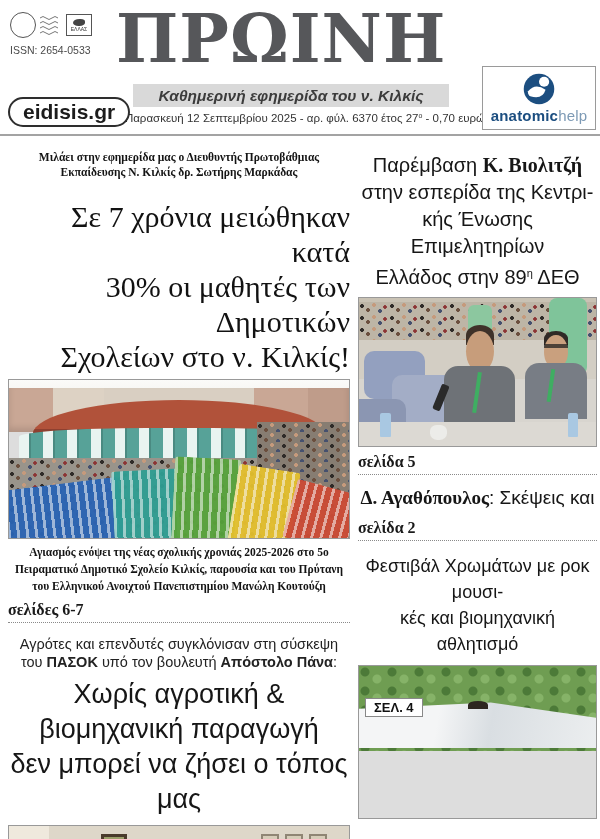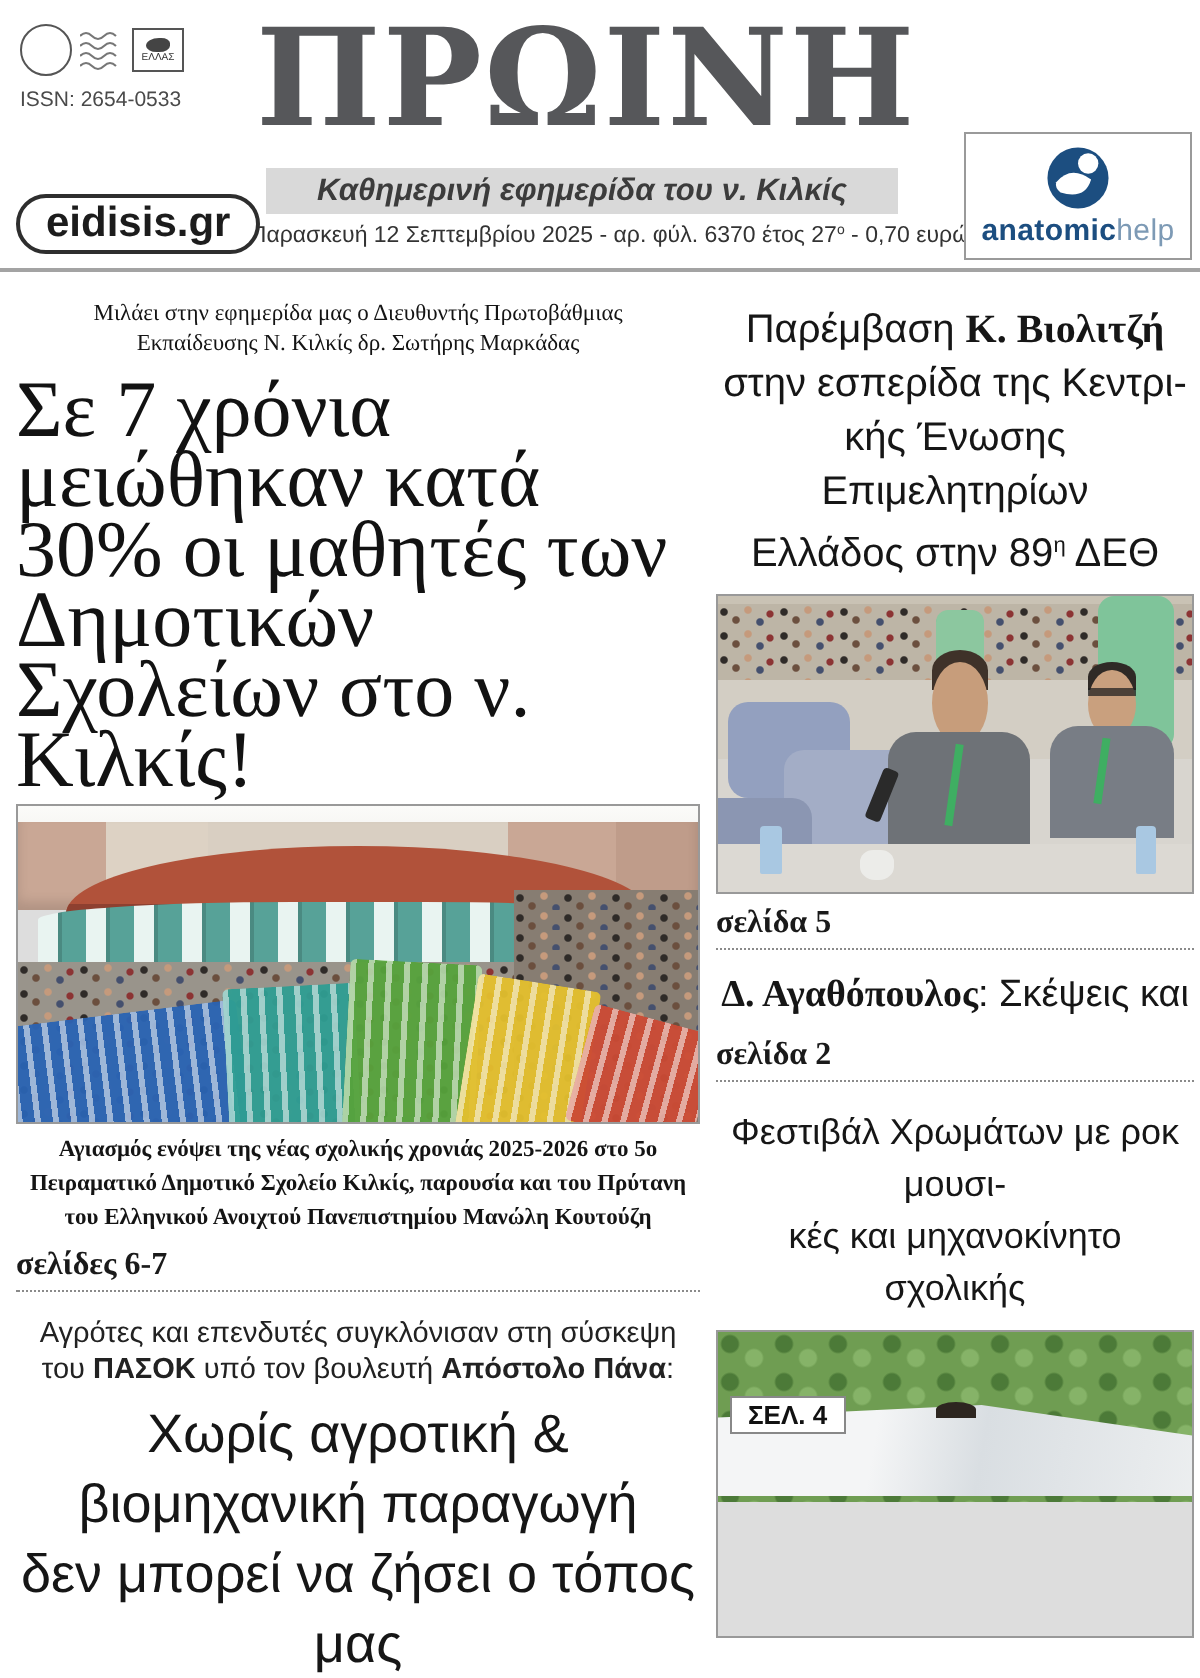--- a/index.html
+++ b/index.html
@@ -7,41 +7,41 @@
   body { width:600px; height:839px; font-family:"Liberation Sans",sans-serif; color:#1a1a1a; }
   .page { position:relative; width:600px; height:839px; background:#fff; overflow:hidden; }
 
   
   .masthead { position:absolute; inset:0 0 auto 0; height:140px; }
   .stamps { position:absolute; left:10px; top:12px; display:flex; align-items:center; gap:4px; }
   .stamp-circle { width:26px; height:26px; border:1px solid #555; border-radius:50%; font-size:5px; color:#555; display:flex; align-items:center; justify-content:center; text-align:center; }
   .stamp-rect { width:26px; height:22px; border:1px solid #555; display:flex; flex-direction:column; align-items:center; justify-content:center; font-size:5px; color:#333; }
   .stamp-rect .blob { width:12px; height:7px; background:#444; border-radius:60% 40% 50% 50%; }
   .issn { position:absolute; left:10px; top:44px; font-size:10.5px; color:#4a4a4a; }
-  .brand { position:absolute; left:128px; top:2px; display:flex; align-items:flex-start;gap:16px; }
+  .brand { position:absolute; left:116px; top:2px; display:flex; align-items:flex-start;gap:16px; }
   .brand-title { font-family:"DejaVu Serif",serif; font-weight:bold; font-size:66px; line-height:74px; color:#56575a; letter-spacing:1px; transform:scaleY(1.02); }
   .brand-right { margin-left:2px; margin-top:14px; white-space:nowrap; }
   .brand-of { font-family:"Liberation Serif",serif; font-style:italic; font-weight:bold; font-size:16px; color:#222; vertical-align:14px; }
   .brand-region { font-family:"Liberation Serif",serif; font-style:italic; font-weight:bold; font-size:31px; color:#111; letter-spacing:1px; }
   .subtitle-bar { position:absolute; left:133px; top:84px; width:316px; height:23px; background:#d9d9d9; display:flex; align-items:center; justify-content:center; }
   .subtitle-bar span { font-family:"Liberation Sans",sans-serif; font-weight:bold; font-style:italic; font-size:15.5px; color:#3c3c3c; }
   .dateline { position:absolute; left:118px; top:112px; width:374px; text-align:center; font-size:11.5px; color:#333; }
   .dateline sup { font-size:7px; vertical-align:4px; }
   .eidisis { position:absolute; left:8px; top:97px; border:2px solid #2e2e2e; border-radius:18px; padding:1px 13px; font-size:21px; font-weight:bold; color:#1c1c1c; background:#fff; }
   .adbox { position:absolute; right:4px; top:66px; width:114px; height:64px; border:1px solid #9a9a9a; background:#fff; display:flex; flex-direction:column; align-items:center; justify-content:center; gap:2px; }
   .adbox .brandtext { font-size:15px; letter-spacing:.2px; }
   .adbox .b1 { font-weight:bold; color:#1c4e80; }
   .adbox .b2 { color:#7d9ab5; }
   .mast-rule { position:absolute; left:0; right:0; top:134px; border-top:2px solid #a3a3a3; }
 
   
   .col-left  { position:absolute; left:8px;   top:146px; width:342px; }
   .col-right { position:absolute; left:358px; top:146px; width:239px; }
-  .kicker-serif { margin-top:4px; text-align:center; font-family:"Liberation Serif",serif; font-weight:normal; font-size:11.5px; line-height:15px; color:#141414; }
-  .headline-serif { margin-top:7px; text-align:left; font-family:"Liberation Serif",serif; font-size:40px; line-height:35px; color:#121212; }
+  .kicker-serif { margin-top:4px; text-align:center; font-family:"Liberation Serif",serif; font-weight:bold; font-size:11.5px; line-height:15px; color:#141414; }
+  .headline-serif { margin-top:19px; text-align:right; font-family:"Liberation Serif",serif; font-size:30px; line-height:35px; color:#121212; }
   .caption { margin-top:5px; text-align:center; font-family:"Liberation Serif",serif; font-weight:bold; font-size:11.5px; line-height:17px; color:#141414; }
   .pageref { margin-top:6px; font-family:"Liberation Serif",serif; font-weight:bold; font-size:16px; color:#1a1a1a; padding-bottom:3px; border-bottom:1px dotted #8a8a8a; }
   .kicker-sans { margin-top:12px; text-align:center; font-size:14.5px; line-height:18px; color:#222; }
   .headline-sans-lg { margin-top:6px; text-align:center; font-size:27px; line-height:35px; color:#161616; }
   .headline-sans-md { margin-top:6px; text-align:center; font-size:20px; line-height:27px; color:#161616; }
   .headline-sans-md b, .agatho-lead b { font-family:"Liberation Serif",serif; }
   .headline-sans-md sup { font-size:11px; vertical-align:7px; }
   .headline-sans-sm { margin-top:12px; text-align:center; font-size:18px; line-height:26px; color:#161616; }
 
   .photo { position:relative; overflow:hidden; border:1px solid #999; background:#ddd; }
@@ -261,21 +261,21 @@
     <div class="pageref">σελίδα 5</div>
 
     <div class="agatho">
       <div class="agatho-lead"><b>Δ. Αγαθόπουλος</b><span>: Σκέψεις και</span></div>
     </div>
 
     <div class="pageref" style="margin-top:8px;">σελίδα 2</div>
 
     <div class="headline-sans-sm">
       <div>Φεστιβάλ Χρωμάτων με ροκ μουσι-</div>
-      <div>κές και μηχανοκίνητο σχολικής</div>
+      <div>κές και βιομηχανική αθλητισμό</div>
     </div>
 
     <div class="photo ph-fest">
       <div class="fs-foliage"></div>
       <div class="fs-canopy"></div>
 
       <div class="fs-hair" style="left:46%;top:23%;width:8.5%;height:5%;"></div>
 
       <div class="photo-label-box" style="left:6px;top:32px;">ΣΕΛ. 4</div>
     </div>

